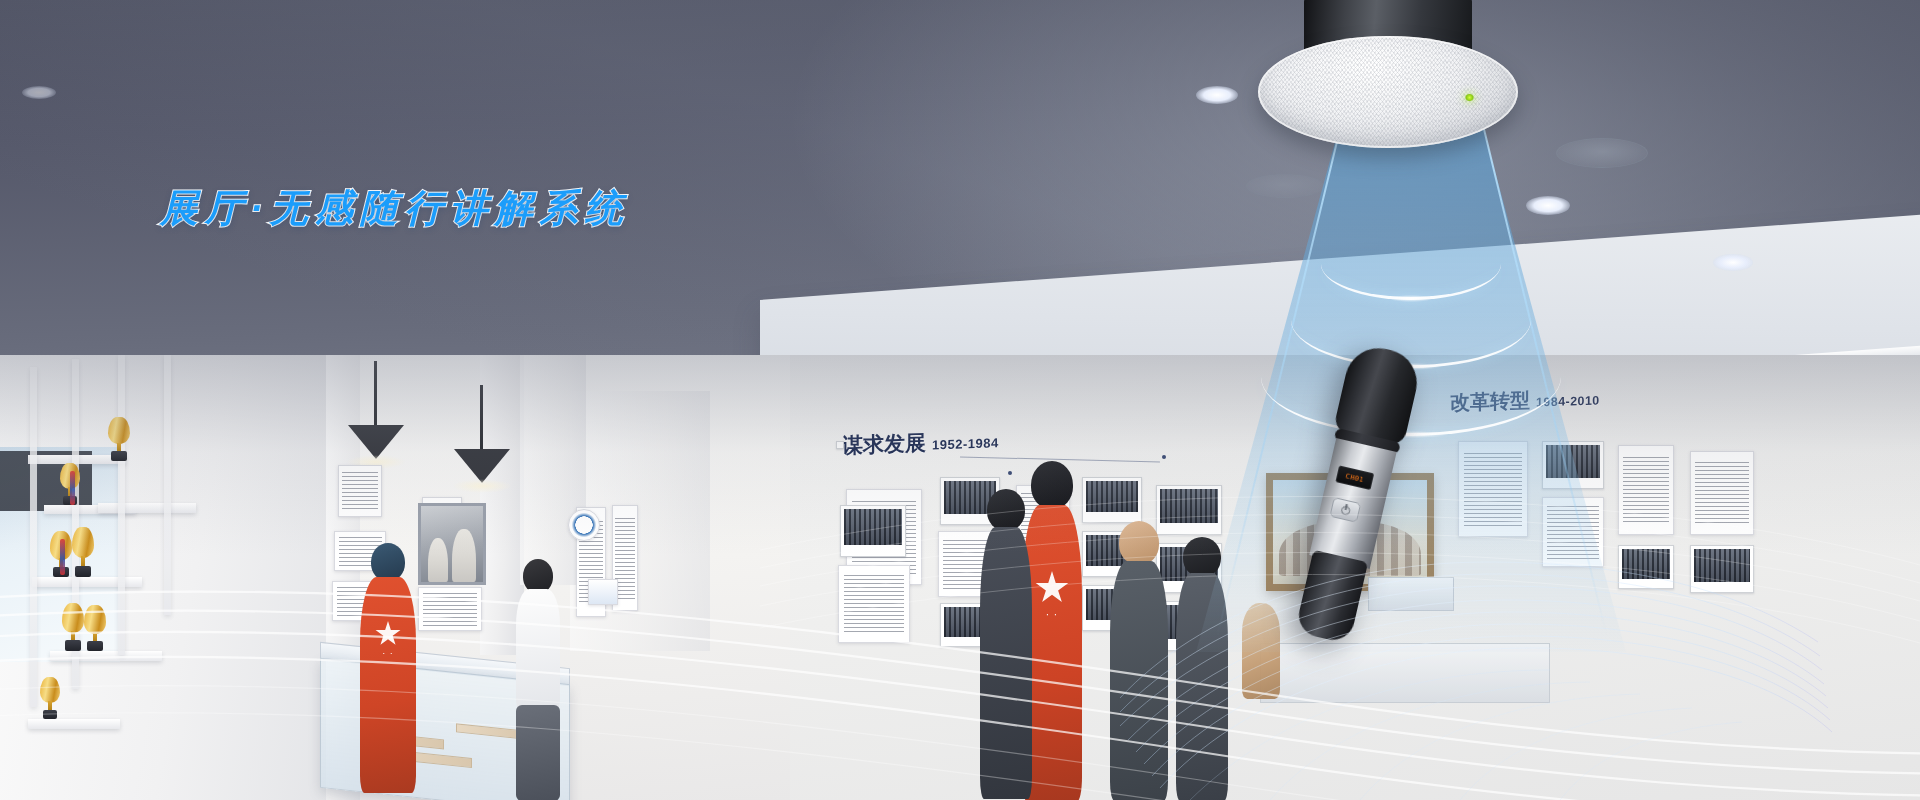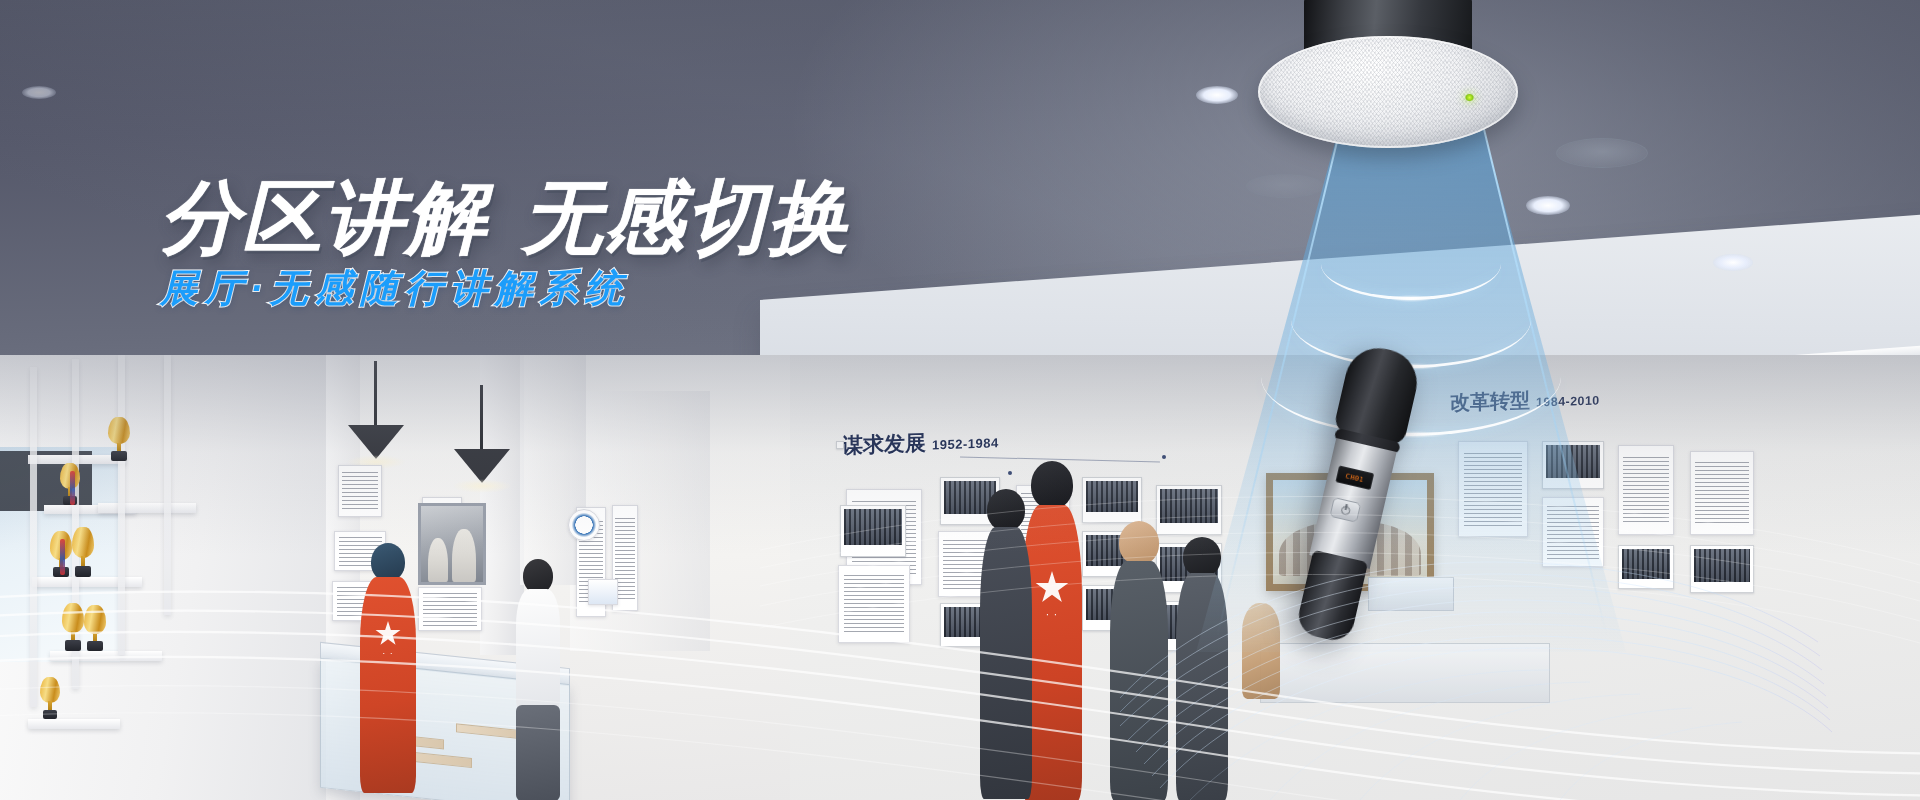--- a/index.html
+++ b/index.html
@@ -575,21 +575,18 @@
     <g fill="none" stroke="url(#mg)" stroke-width="0.8" opacity="0.75">
       <path d="M70,330 C150,252 270,200 430,200"></path>
       <path d="M150,330 C210,262 320,214 470,212"></path>
       <path d="M240,330 C290,272 380,228 520,224"></path>
       <path d="M340,330 C380,282 450,244 572,238"></path>
       <path d="M440,330 C470,292 520,260 622,252"></path>
     </g>
   </svg>
 
   <div class="copy">
-    <div class="h1">
-      <span>分区讲解</span><span class="gap"></span><span>无感切换</span>
-    </div>
 
     <div class="h2">展厅·无感随行讲解系统</div>
 
   </div>
 
 </div>
 
 </body></html>

